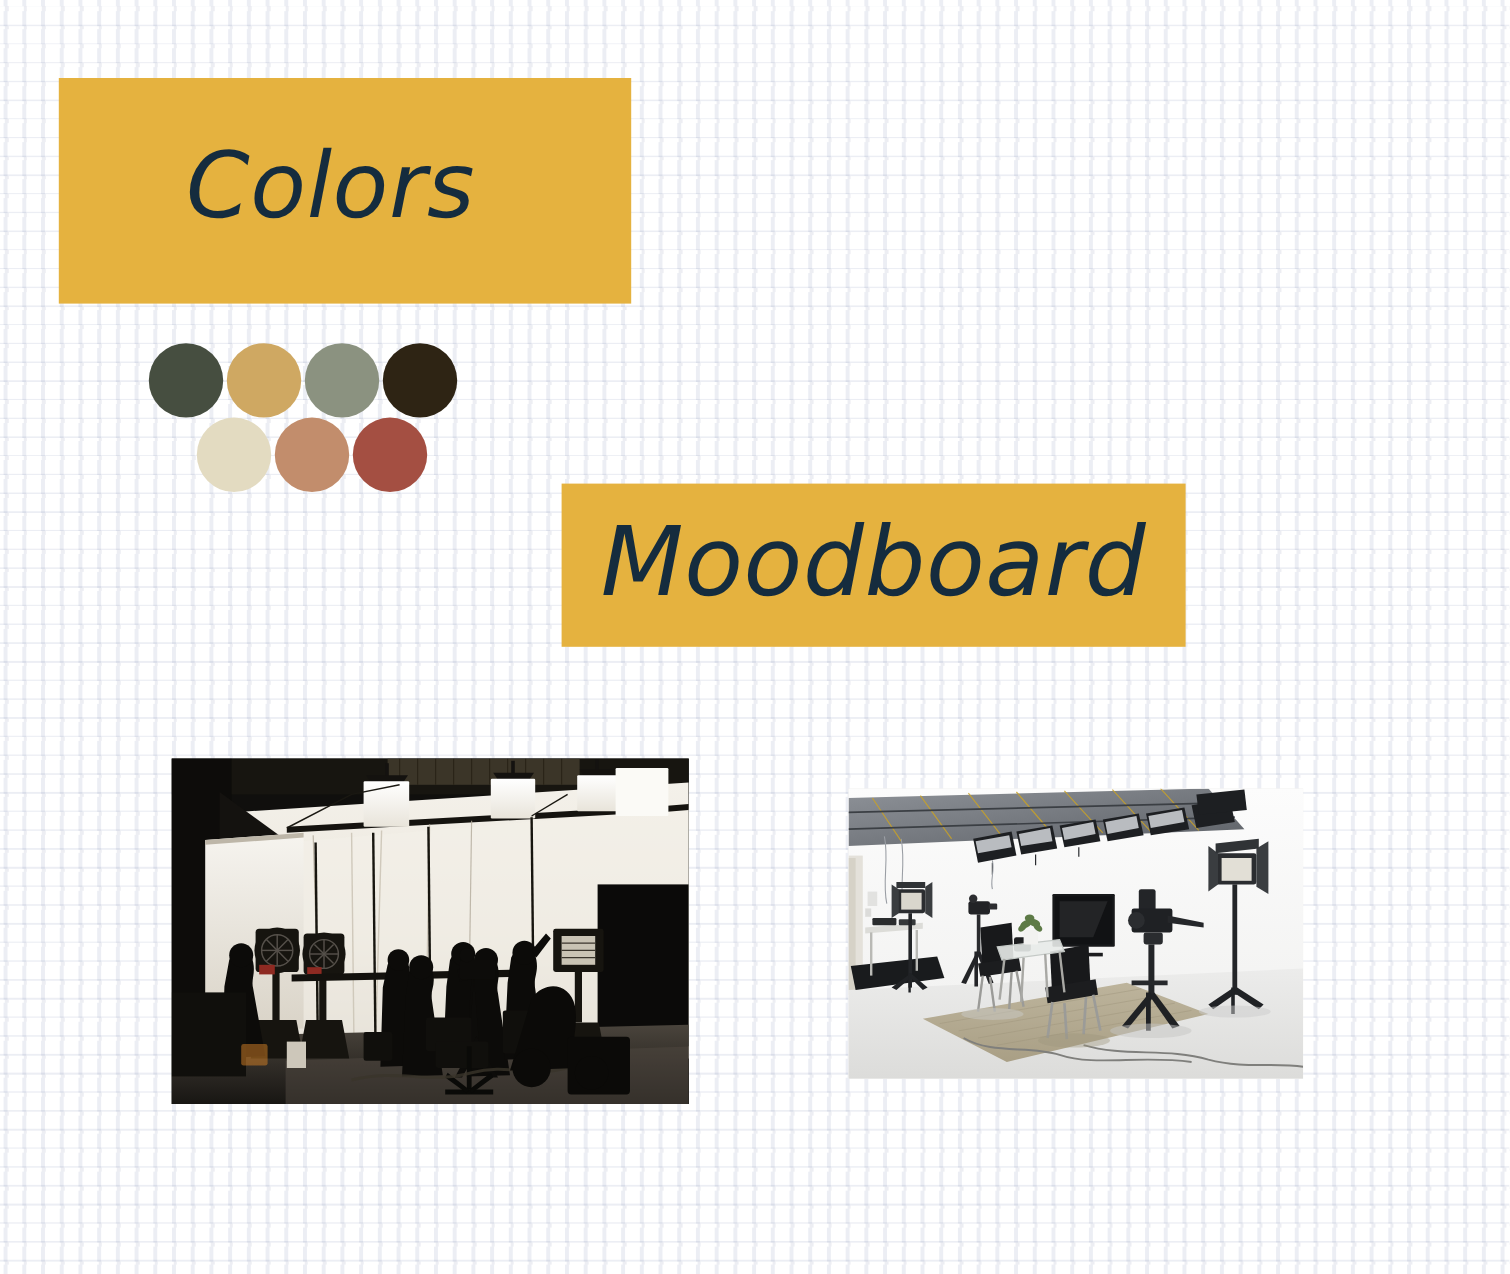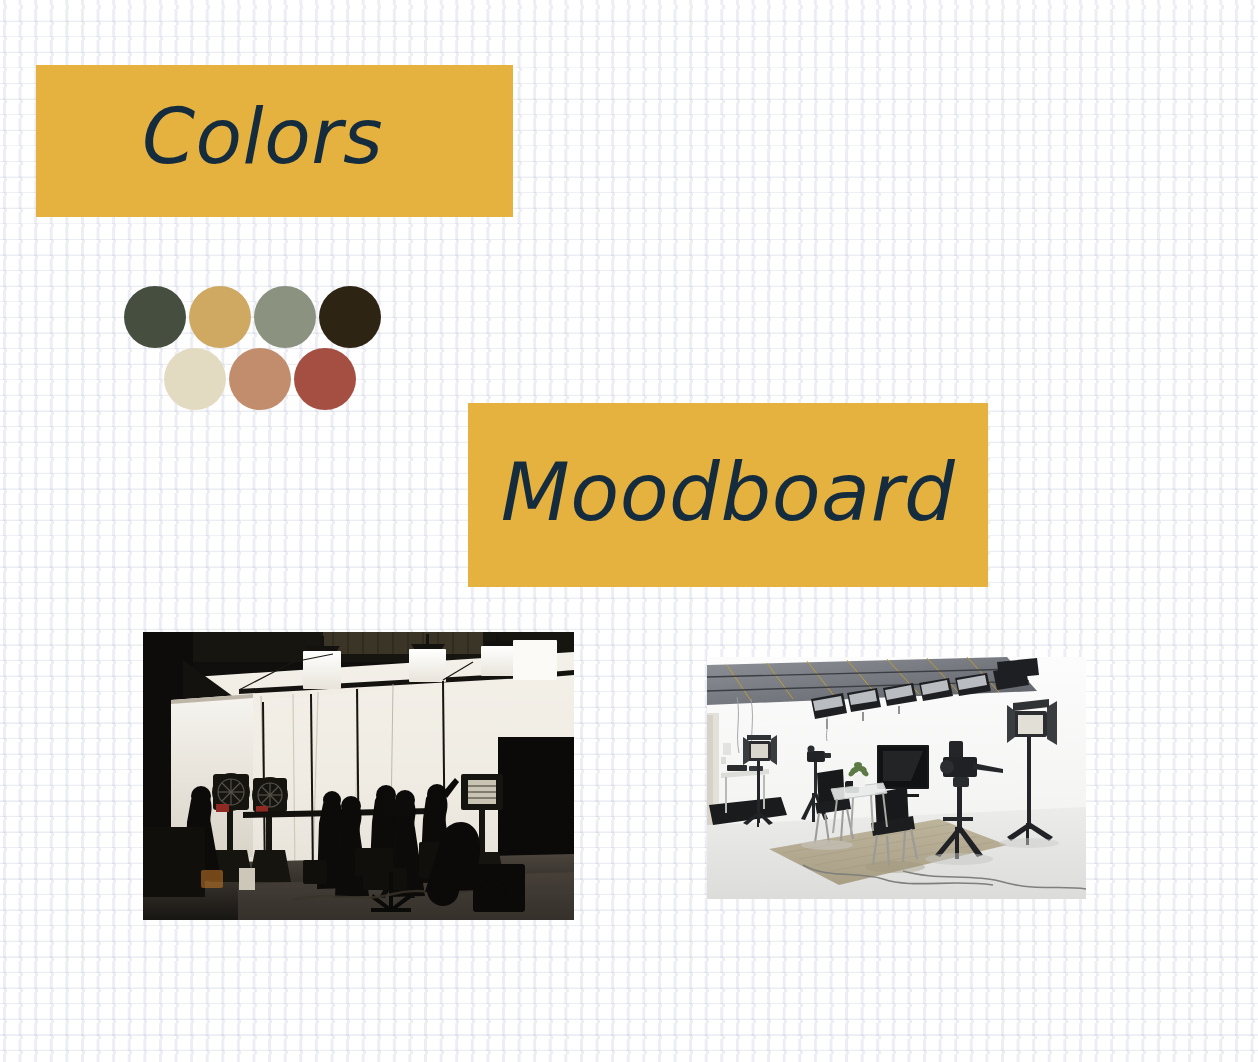--- a/index.html
+++ b/index.html
@@ -62,34 +62,34 @@
   .banner-text {
     color: #152c3e;
     font-family: "DejaVu Sans", sans-serif;
     font-style: italic;
     font-weight: 400;
     letter-spacing: 0.5px;
     white-space: nowrap;
     line-height: 1;
   }
   #banner-colors {
-    left: 36px;
+    left: 49px;
     top: 65px;
     width: 477px;
-    height: 152px;
+    height: 188px;
   }
   #banner-colors .banner-text {
     font-size: 76px;
     transform: translate(-12px, -4px);
   }
   #banner-moodboard {
     left: 468px;
     top: 403px;
     width: 520px;
-    height: 184px;
+    height: 136px;
   }
   #banner-moodboard .banner-text {
     font-size: 80px;
     transform: translate(0px, -2px);
   }
 
   
   #palette {
     position: absolute;
     left: 124px;

